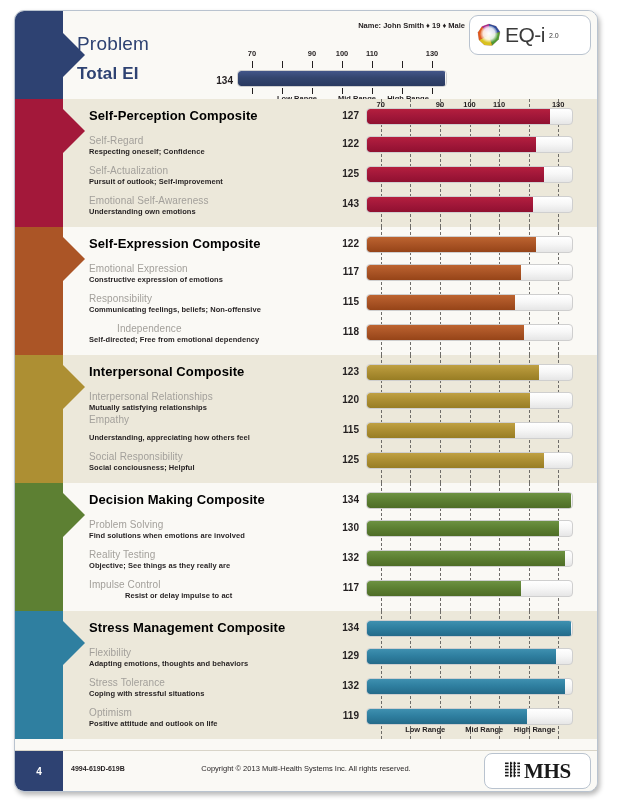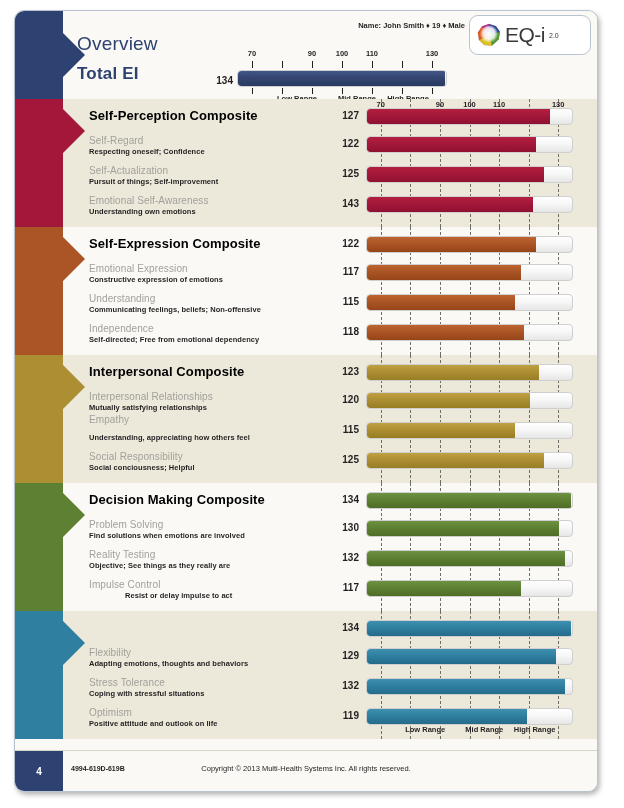--- a/index.html
+++ b/index.html
@@ -135,21 +135,21 @@
 </head>
 <body>
 
 <div class="page">
 
   <div class="hdr">
     <div class="tab">
       <div class="body"></div>
         <div class="point"></div>
     </div>
-    <div class="ov-title">Overview</div>
+    <div class="ov-title">Problem</div>
     <div class="tei-title">Total EI</div>
     <div class="namebar">Name: John Smith ♦ 19 ♦ Male</div>
 
     <div class="logo">
       <span class="logo-mark">
         <svg width="24" height="24" viewBox="0 0 24 24">
           <defs>
             <radialGradient id="gw" cx="50%" cy="45%" r="52%">
               <stop offset="0%" stop-color="#ffffff"></stop>
                 <stop offset="62%" stop-color="#ffffff" stop-opacity=".85"></stop>
@@ -223,21 +223,21 @@
         <div class="track" style="left: 351px; top: 9px; width: 207px;">
           <div class="fill crimson" style="width: 183.343px;"></div>
         </div>
         <div class="sub-name" style="top: 36px;">Self-Regard</div>
         <div class="sub-desc" style="top: 48px;">Respecting oneself; Confidence</div>
         <div class="score" style="left: 318px; top: 39px;">122</div>
         <div class="track" style="left: 351px; top: 37px; width: 207px;">
           <div class="fill crimson" style="width: 168.557px;"></div>
         </div>
         <div class="sub-name" style="top: 66px;">Self-Actualization</div>
-        <div class="sub-desc" style="top: 78px;">Pursuit of things; Self-improvement</div>
+        <div class="sub-desc" style="top: 78px;">Pursuit of outlook; Self-improvement</div>
         <div class="score" style="left: 318px; top: 69px;">125</div>
         <div class="track" style="left: 351px; top: 67px; width: 207px;">
           <div class="fill crimson" style="width: 177.429px;"></div>
         </div>
         <div class="sub-name" style="top: 96px;">Emotional Self-Awareness</div>
         <div class="sub-desc" style="top: 108px;">Understanding own emotions</div>
         <div class="score" style="left: 318px; top: 99px;">143</div>
         <div class="track" style="left: 351px; top: 97px; width: 207px;">
           <div class="fill crimson" style="width: 165.6px;"></div>
         </div>
@@ -258,27 +258,27 @@
         <div class="score" style="left: 318px; top: 11px;">122</div>
         <div class="track" style="left: 351px; top: 9px; width: 207px;">
           <div class="fill rust" style="width: 168.557px;"></div>
         </div>
         <div class="sub-name" style="top: 36px;">Emotional Expression</div>
         <div class="sub-desc" style="top: 48px;">Constructive expression of emotions</div>
         <div class="score" style="left: 318px; top: 39px;">117</div>
         <div class="track" style="left: 351px; top: 37px; width: 207px;">
           <div class="fill rust" style="width: 153.771px;"></div>
         </div>
-        <div class="sub-name" style="top: 66px;">Understanding</div>
+        <div class="sub-name" style="top: 66px;">Responsibility</div>
         <div class="sub-desc" style="top: 78px;">Communicating feelings, beliefs; Non-offensive</div>
         <div class="score" style="left: 318px; top: 69px;">115</div>
         <div class="track" style="left: 351px; top: 67px; width: 207px;">
           <div class="fill rust" style="width: 147.857px;"></div>
         </div>
-        <div class="sub-name" style="top: 96px;">Independence</div>
+        <div class="sub-name" style="top: 96px; margin-left: 28px;">Independence</div>
         <div class="sub-desc" style="top: 108px;">Self-directed; Free from emotional dependency</div>
         <div class="score" style="left: 318px; top: 99px;">118</div>
         <div class="track" style="left: 351px; top: 97px; width: 207px;">
           <div class="fill rust" style="width: 156.729px;"></div>
         </div>
       </div>
       <div class="sec" style="position: absolute; left: 0px; top: 344px; width: 100%; height: 128px; background: rgb(236, 232, 218);">
         <div class="tab">
           <div class="body" style="background: rgb(173, 143, 51);"></div>
           <div class="point" style="top: 10px; transform: none; border-width: 22px 0px 22px 22px; border-color: transparent transparent transparent rgb(173, 143, 51);"></div>
@@ -363,20 +363,21 @@
         <div class="grid-line" style="left: 513.643px; top: 0px; height: 128px;"></div>
         <div class="grid-line" style="left: 543.214px; top: 0px; height: 128px;"></div>
         <div class="scale-lbl" style="left: 365.786px; top: 104px;">70</div>
         <div class="scale-lbl" style="left: 424.929px; top: 104px;">90</div>
         <div class="scale-lbl" style="left: 454.5px; top: 104px;">100</div>
         <div class="scale-lbl" style="left: 484.071px; top: 104px;">110</div>
         <div class="scale-lbl" style="left: 543.214px; top: 104px;">130</div>
         <div class="scale-lbl" style="left: 410.143px; top: 114px;">Low Range</div>
         <div class="scale-lbl" style="left: 469.286px; top: 114px;">Mid Range</div>
         <div class="scale-lbl" style="left: 519.557px; top: 114px;">High Range</div>
+        <div class="sec-head" style="top: 9px;">Stress Management Composite</div>
         <div class="score" style="left: 318px; top: 11px;">134</div>
         <div class="track" style="left: 351px; top: 9px; width: 207px;">
           <div class="fill teal" style="width: 204.043px;"></div>
         </div>
         <div class="sub-name" style="top: 36px;">Flexibility</div>
         <div class="sub-desc" style="top: 48px;">Adapting emotions, thoughts and behaviors</div>
         <div class="score" style="left: 318px; top: 39px;">129</div>
         <div class="track" style="left: 351px; top: 37px; width: 207px;">
           <div class="fill teal" style="width: 189.257px;"></div>
         </div>
@@ -392,15 +393,34 @@
         <div class="track" style="left: 351px; top: 97px; width: 207px;">
           <div class="fill teal" style="width: 159.686px;"></div>
         </div>
       </div>
     </div>
 
   <div class="footer">
     <div class="pg">4</div>
     <div class="docid">4994-619D-619B</div>
     <div class="copy">Copyright © 2013 Multi-Health Systems Inc. All rights reserved.</div>
+    <div class="mhs">
+      <span>
+        <svg width="17" height="17" viewBox="0 0 17 17">
+          <g fill="#1a1a1a">
+            <rect x="1" y="1.5" width="15" height="1.6"></rect>
+            <rect x="1" y="4.6" width="15" height="1.6"></rect>
+            <rect x="1" y="7.7" width="15" height="1.6"></rect>
+            <rect x="1" y="10.8" width="15" height="1.6"></rect>
+            <rect x="1" y="13.9" width="15" height="1.6"></rect>
+            <rect x="4.6" y="0.8" width="1.5" height="15.4" fill="#ffffff"></rect>
+            <rect x="8.2" y="0.8" width="1.5" height="15.4" fill="#ffffff"></rect>
+            <rect x="11.8" y="0.8" width="1.5" height="15.4" fill="#ffffff"></rect>
+            <rect x="6.1" y="0.8" width="1.3" height="15.4"></rect>
+            <rect x="9.7" y="0.8" width="1.3" height="15.4"></rect>
+          </g>
+        </svg>
+      </span>
+      <span class="mhs-text">MHS</span>
+    </div>
   </div>
 
 </div>
 
 </body></html>

